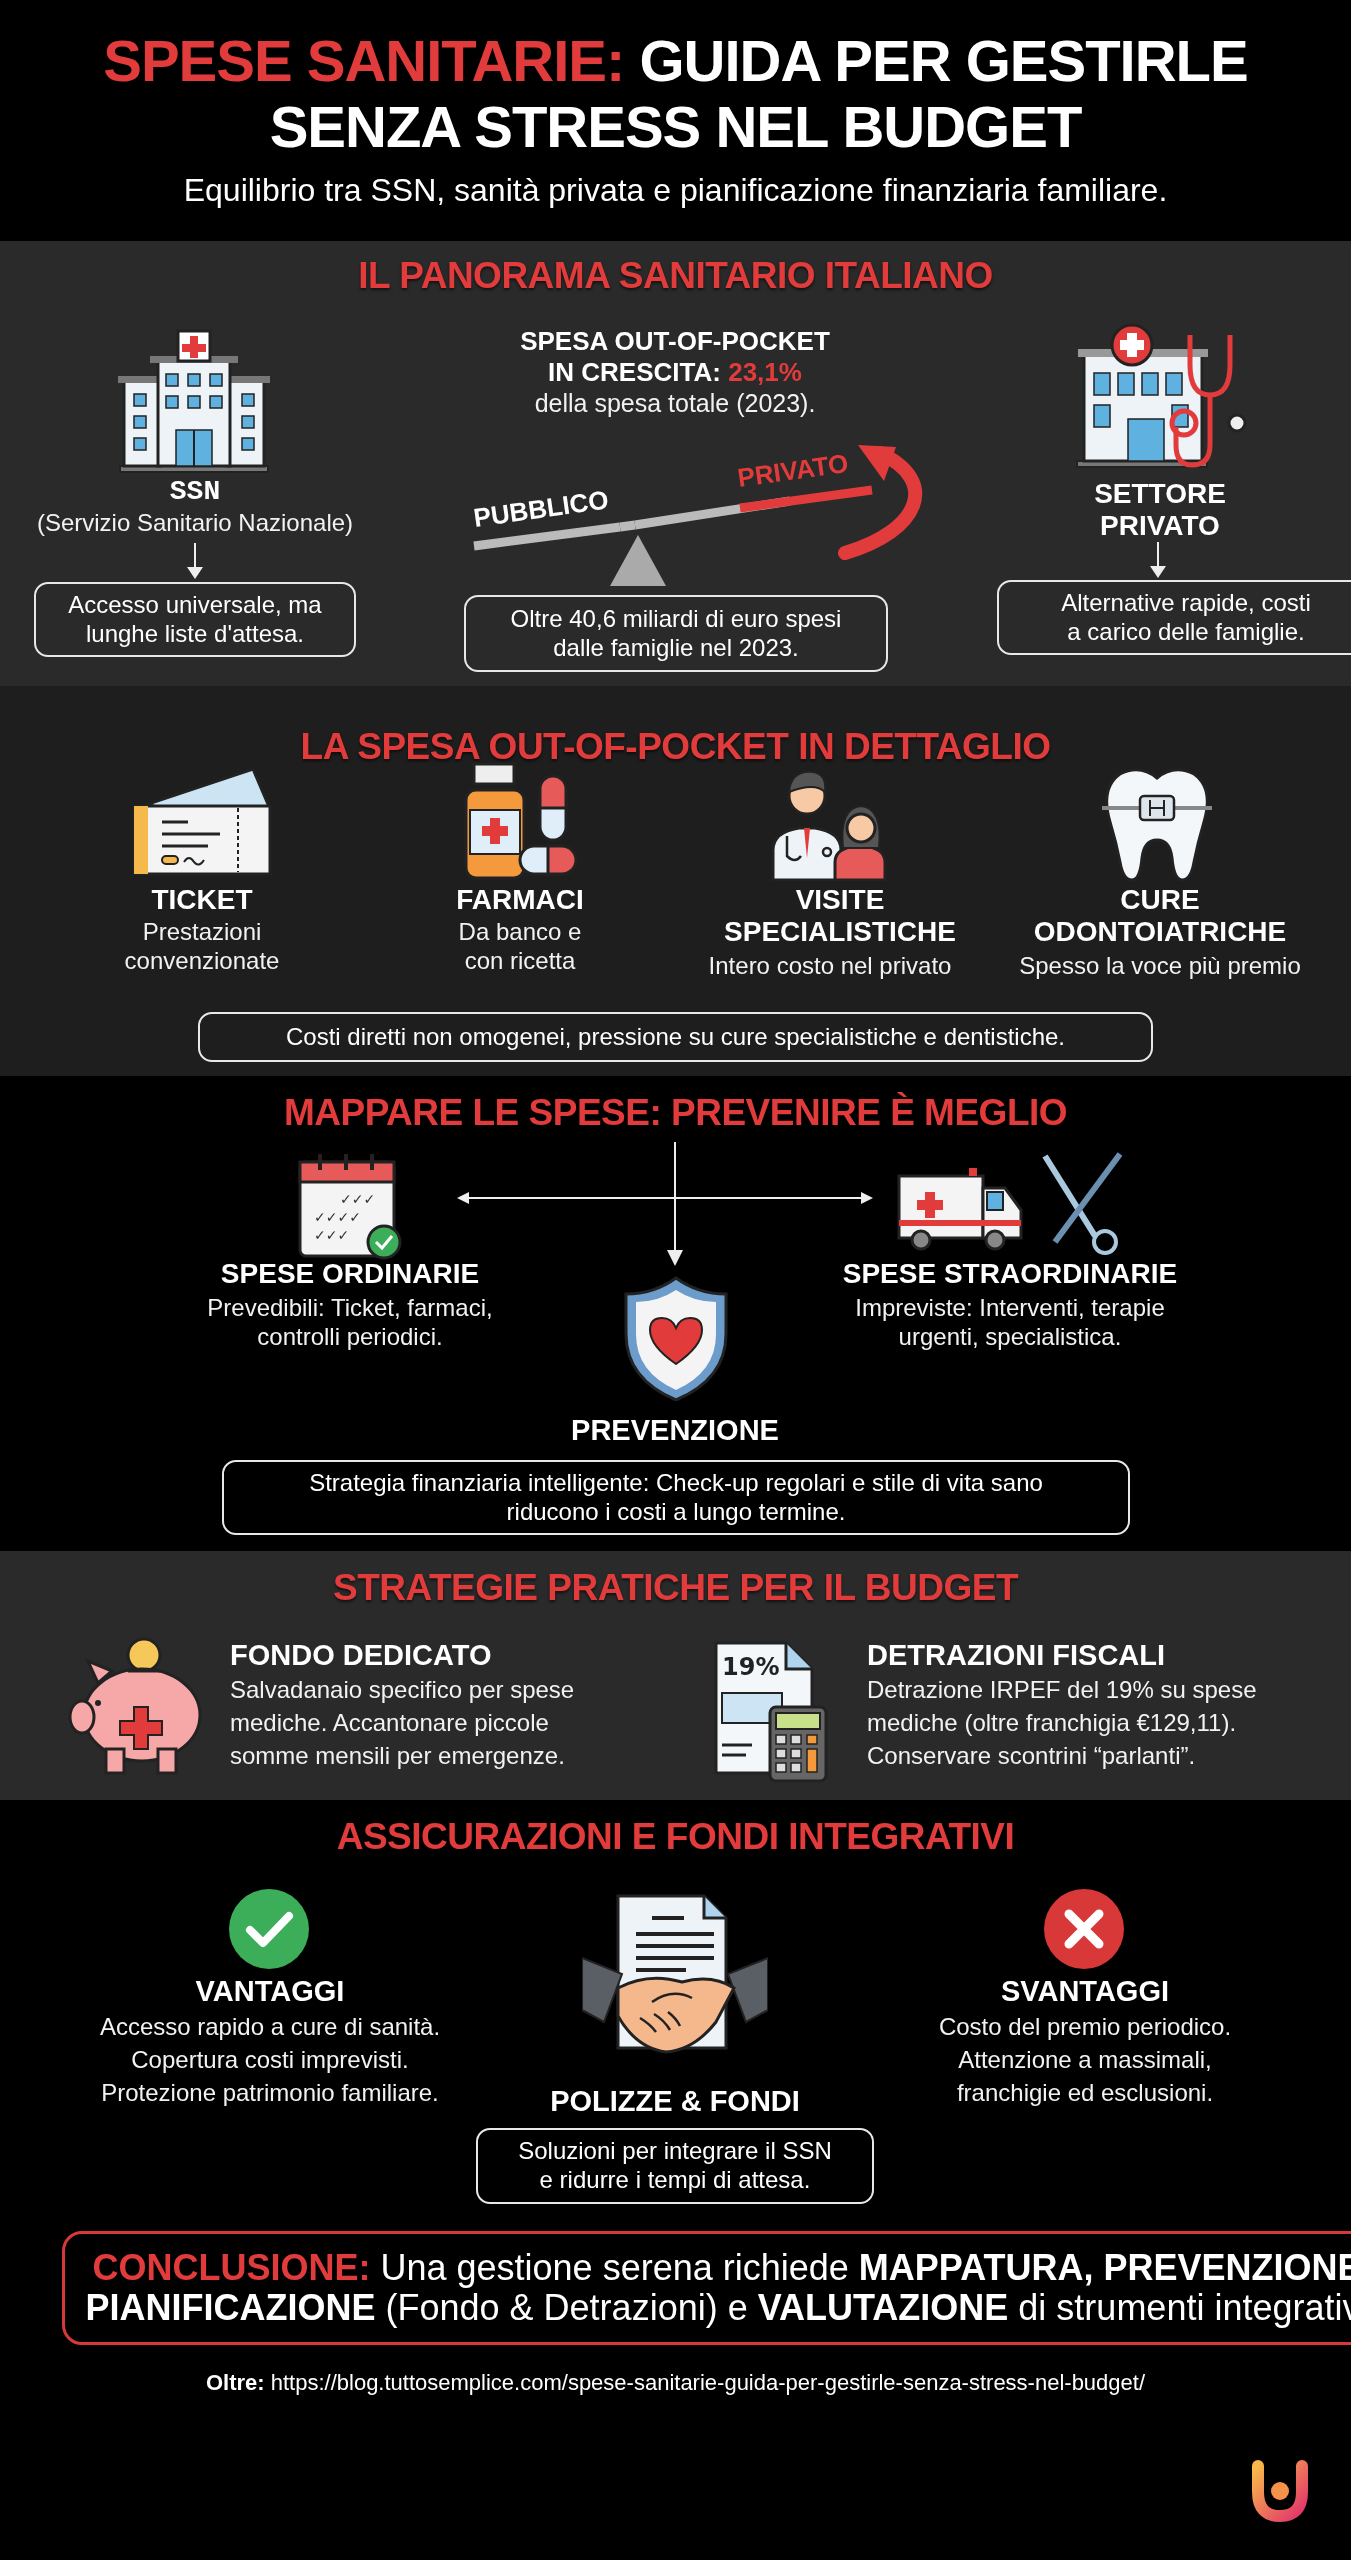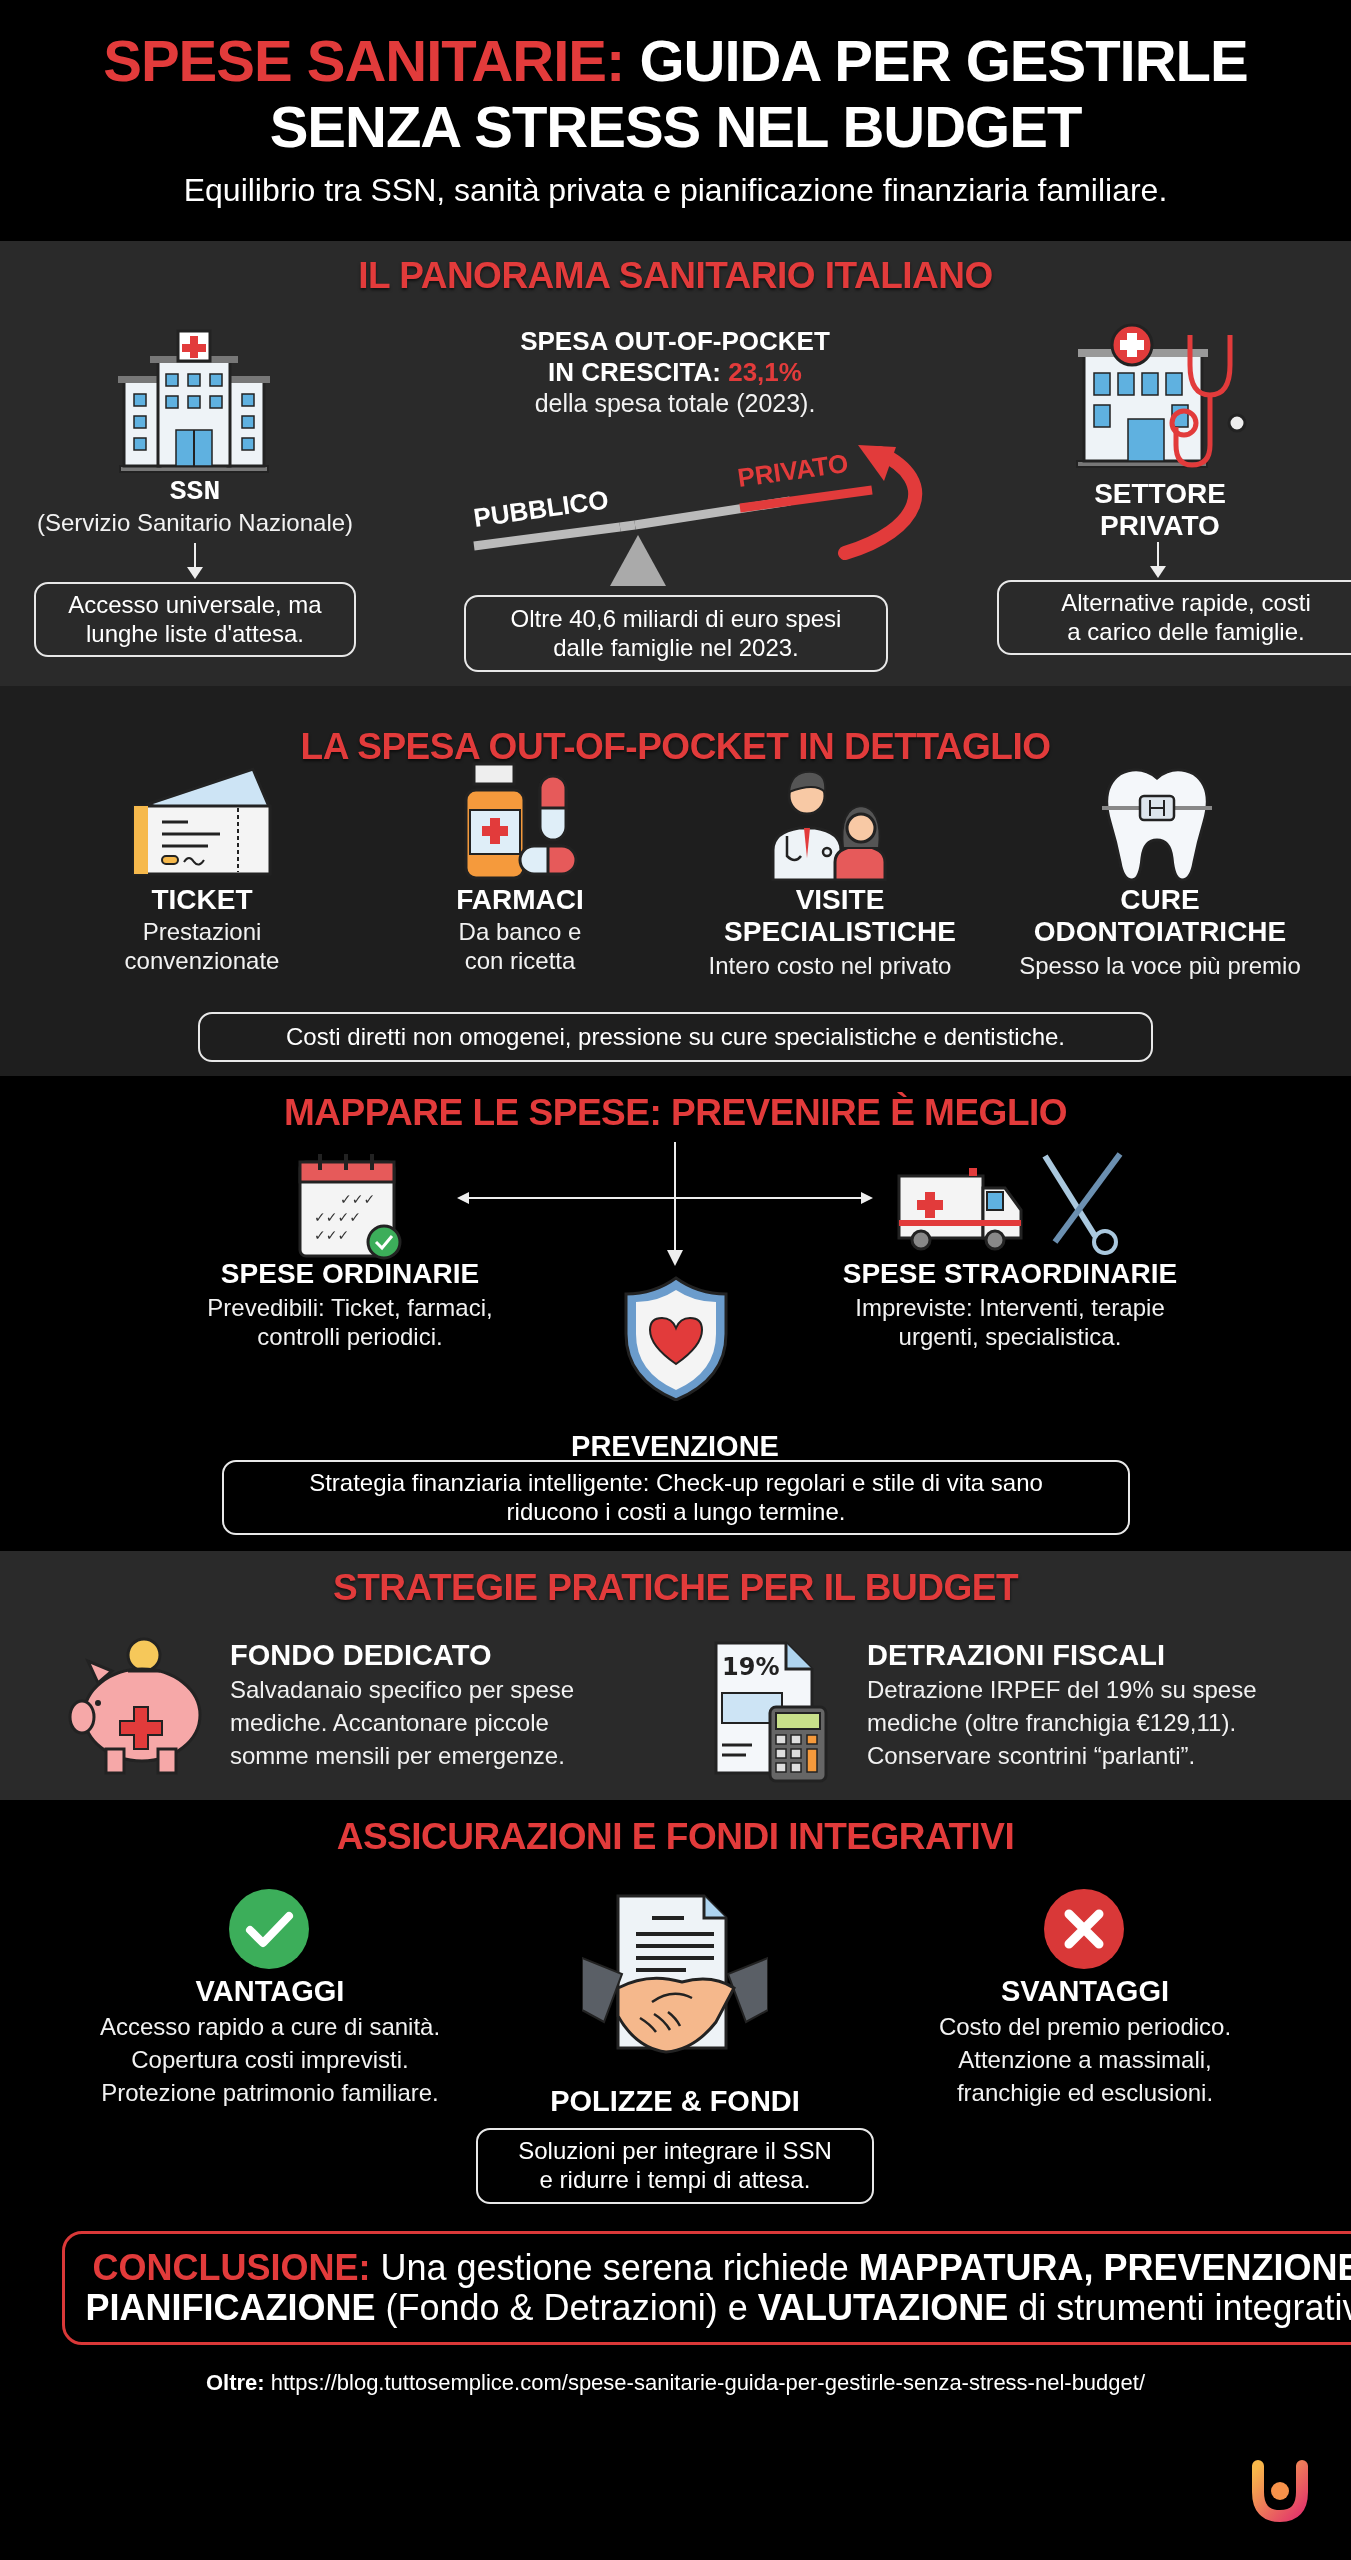--- a/index.html
+++ b/index.html
@@ -257,21 +257,21 @@
     <span>Impreviste: Interventi, terapie</span><br><span>urgenti, specialistica.</span>
   </div>
 
   <div class="abs" style="left:622px;top:200px;">
     <svg width="108" height="125" viewBox="0 0 108 125">
       <path d="M54 2 q22 16 50 16 v40 q0 45 -50 66 q-50 -21 -50 -66 v-40 q28 0 50 -16z" fill="#6b9ccc" stroke="#222" stroke-width="3"></path>
       <path d="M54 14 q18 12 40 12 v32 q0 38 -40 56 q-40 -18 -40 -56 v-32 q22 0 40 -12z" fill="#f4f4f4"></path>
       <path d="M54 88 q-26 -18 -26 -34 q0 -12 12 -12 q10 0 14 10 q4 -10 14 -10 q12 0 12 12 q0 16 -26 34z" fill="#e23b3b" stroke="#222" stroke-width="2"></path>
     </svg>
   </div>
-  <div class="abs h-label" style="left:500px;width:350px;top:354px;font-size:29px;">PREVENZIONE</div>
+  <div class="abs h-label" style="left:500px;width:350px;top:338px;font-size:29px;">PREVENZIONE</div>
   <div class="box" style="left:222px;top:384px;width:908px;height:75px;font-size:24px;flex-direction:column;">
     <span>Strategia finanziaria intelligente: Check-up regolari e stile di vita sano</span>
     <span>riducono i costi a lungo termine.</span>
   </div>
 </div>
 
 <div class="sec" style="top:1551px;height:249px;background:#2a2a2a;">
   <div class="sec-title" style="top:16px;">STRATEGIE PRATICHE PER IL BUDGET</div>
 
   <div class="abs" style="left:62px;top:82px;">

